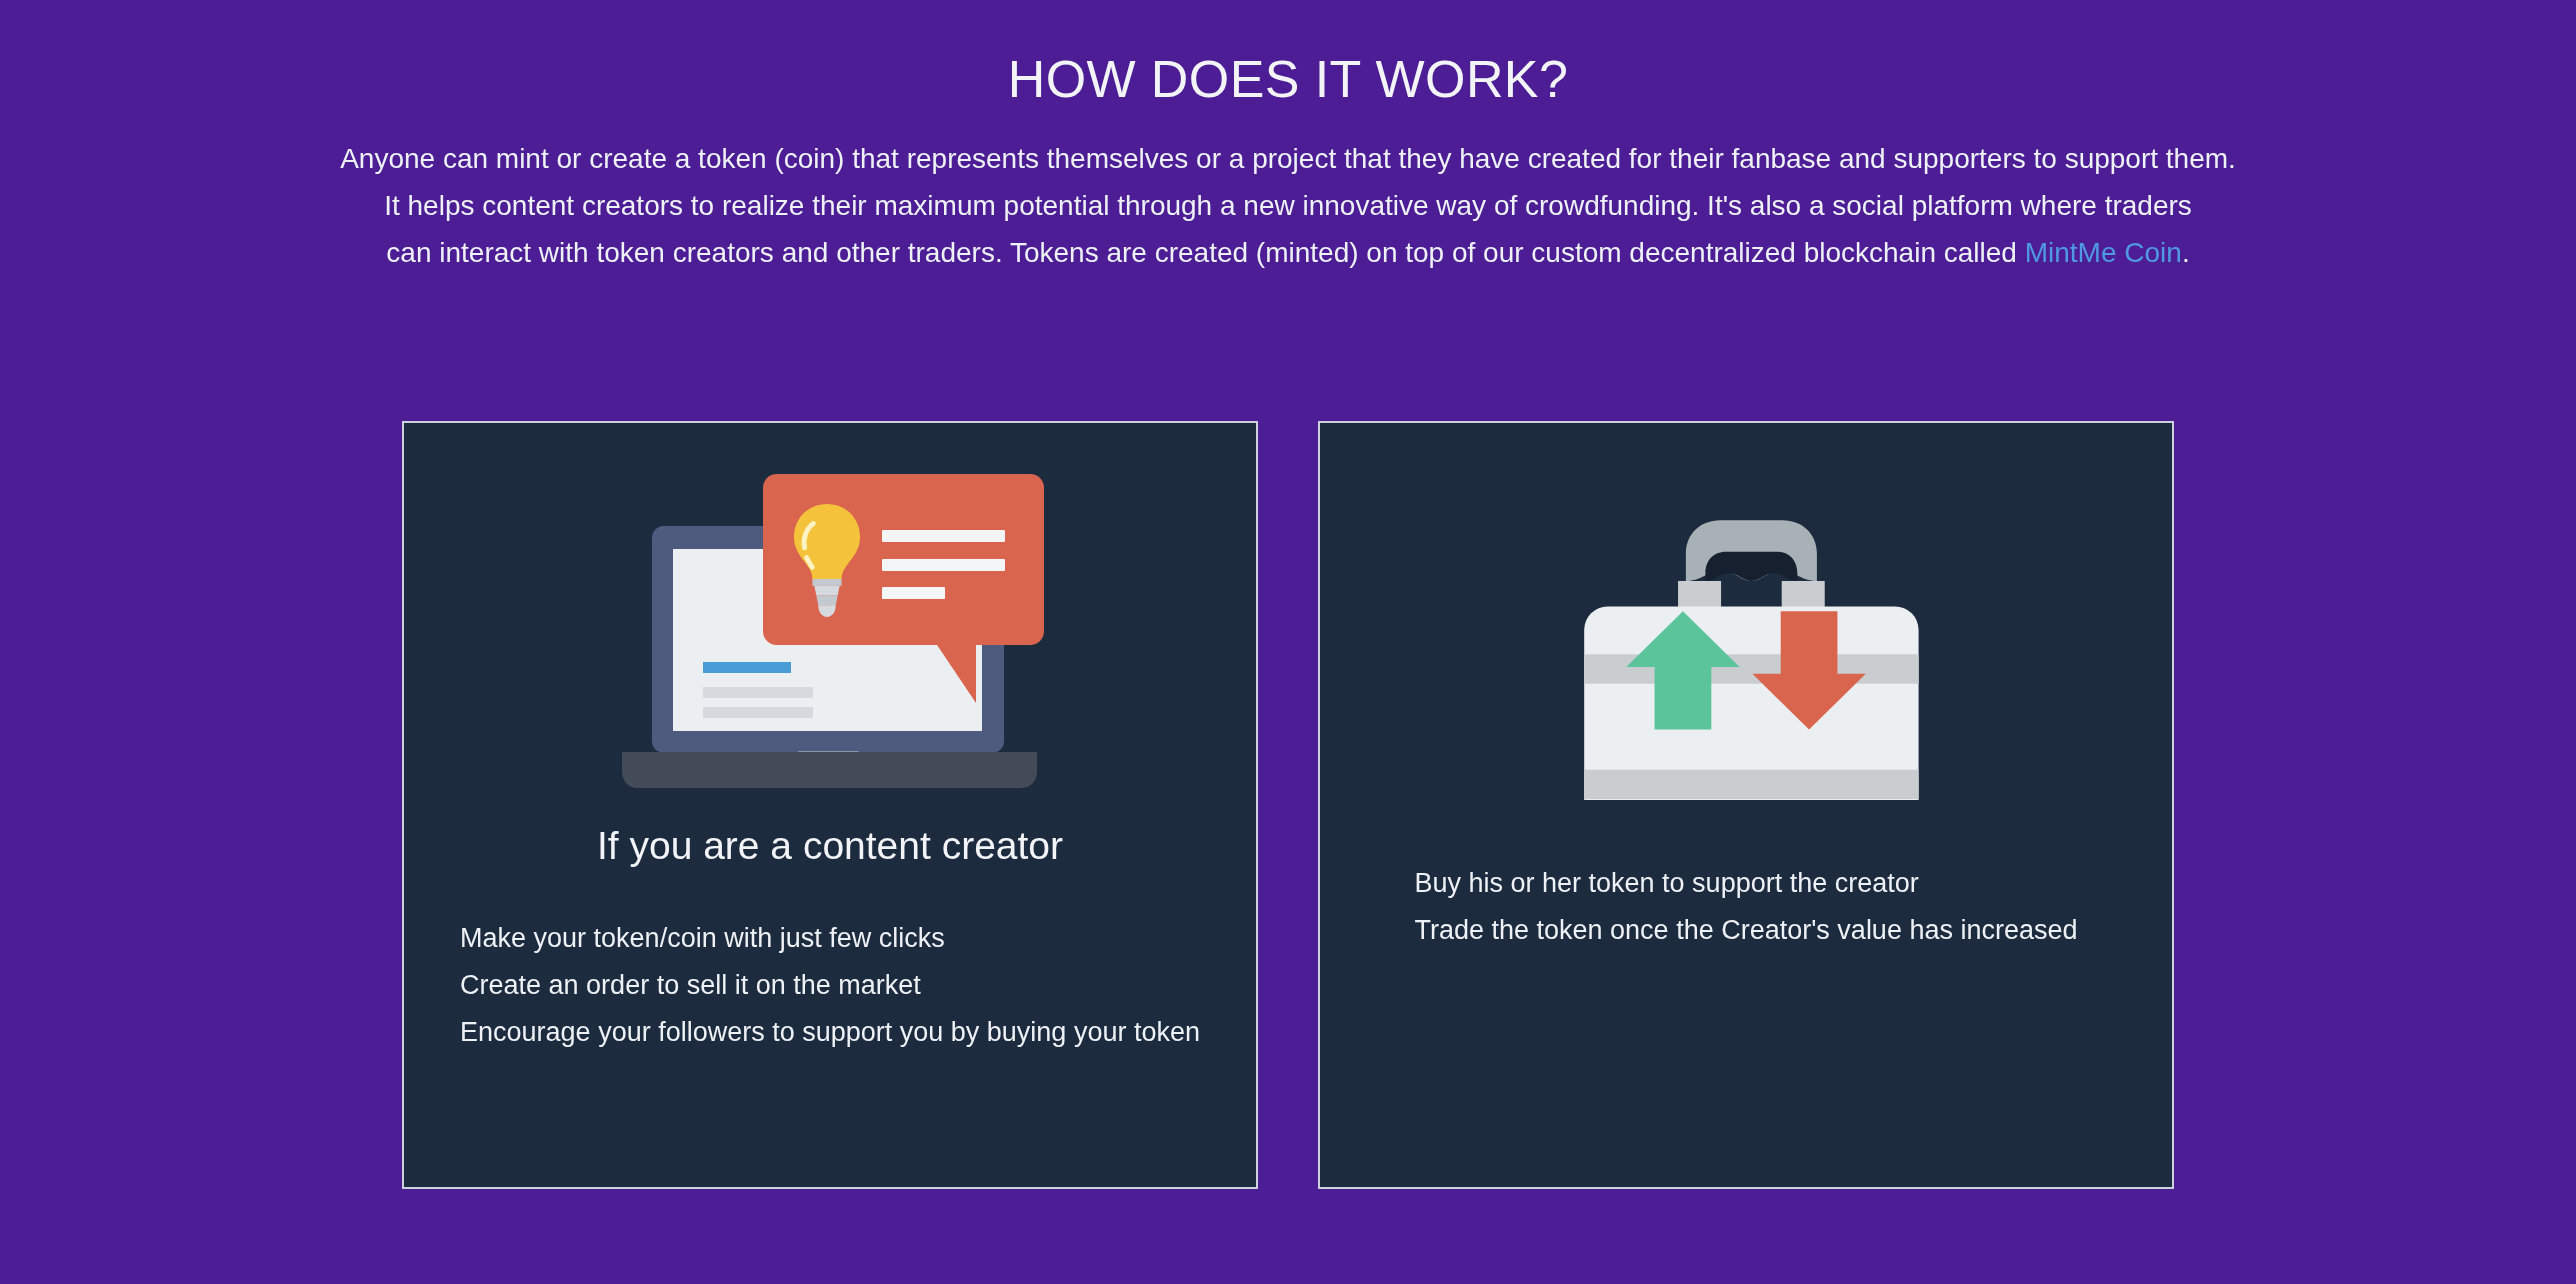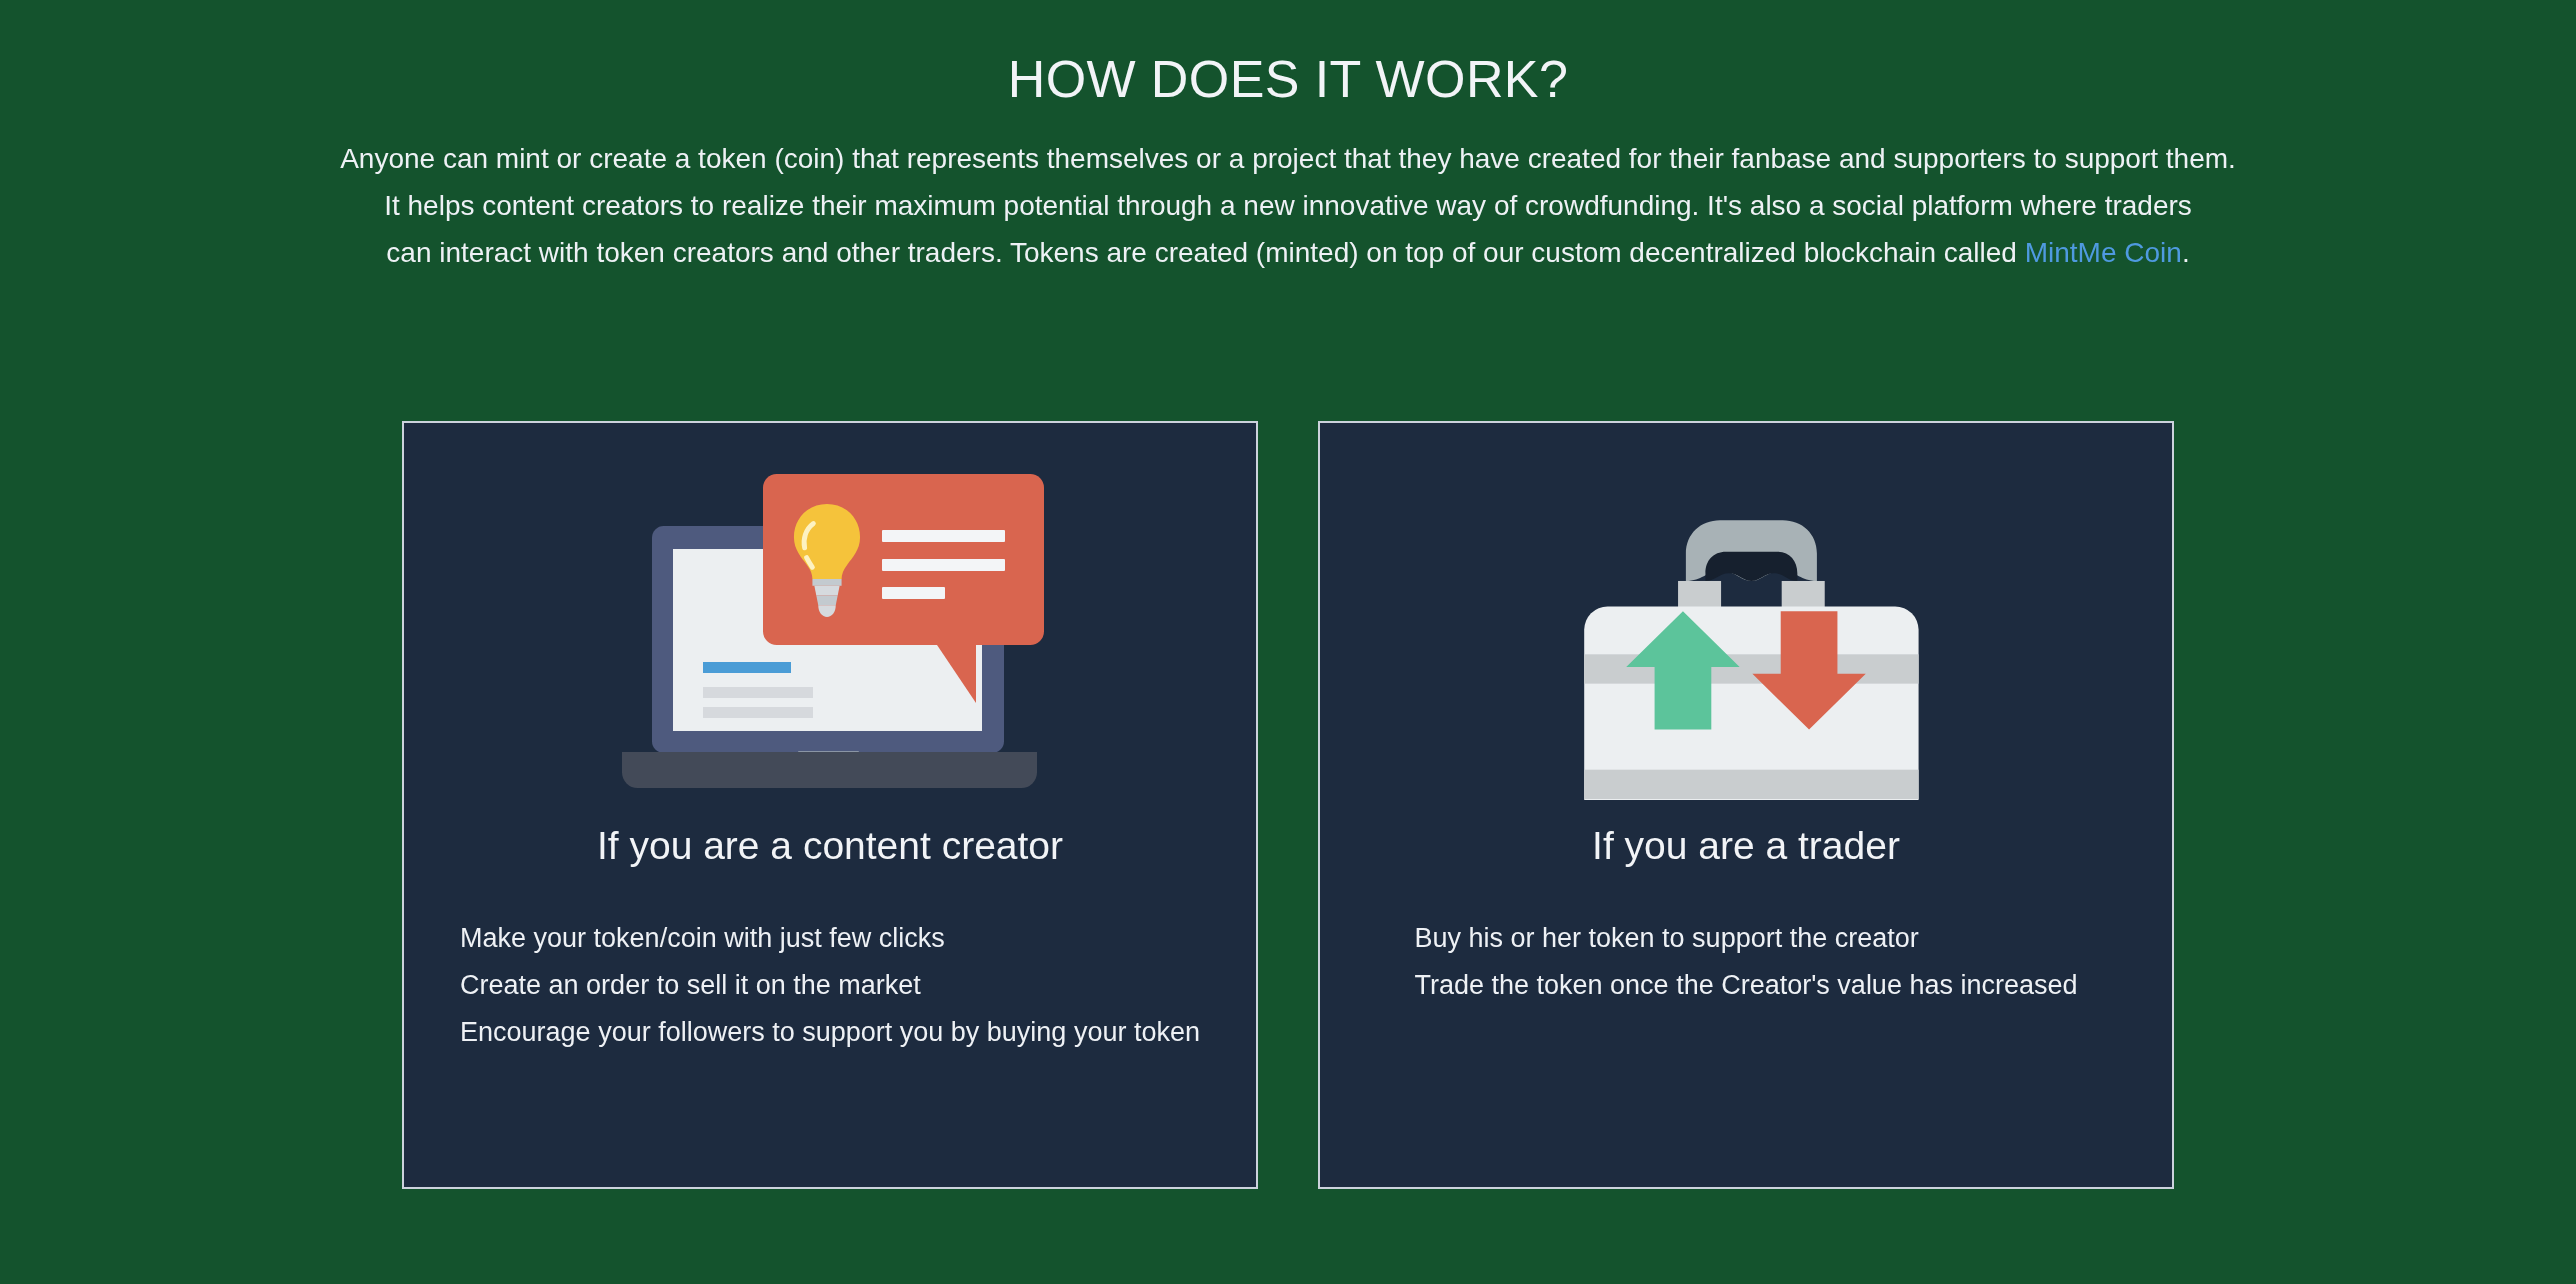--- a/index.html
+++ b/index.html
@@ -14,21 +14,21 @@
   body {
     font-family: "Liberation Sans", sans-serif;
     color: #eef1f5;
     -webkit-font-smoothing: antialiased;
   }
 
   .page {
     position: relative;
     width: 2576px;
     height: 1284px;
-    background: #14532d;
+    background: #4c1d95;
   }
 
   
   .section-title {
     text-align: center;
     font-size: 52px;
     font-weight: 400;
     letter-spacing: 0.4px;
     color: #f2f4f7;
     padding-top: 51px;
@@ -292,21 +292,20 @@
             <rect x="44" y="211" width="342" height="30" fill="#c9cdcf"></rect>
             <rect x="44" y="329" width="342" height="30" fill="#c9cdcf"></rect>
 
             <path d="M150 165 L208 222 L179 222 L179 286 L121 286 L121 222 L92 222 Z" transform="translate(-5,2)" fill="#5cc49b"></path>
 
             <path d="M279 290 L221 233 L250 233 L250 169 L308 169 L308 233 L337 233 Z" transform="translate(-5,-2)" fill="#d9654f"></path>
           </svg>
         </div>
       </div>
 
-      <div class="card-heading">If you are a trader</div>
 
       <div class="card-body">
         <span class="bullet">Buy his or her token to support the creator</span>
         <span class="bullet">Trade the token once the Creator's value has increased</span>
       </div>
     </div>
 
   </div>
 </div>
 

